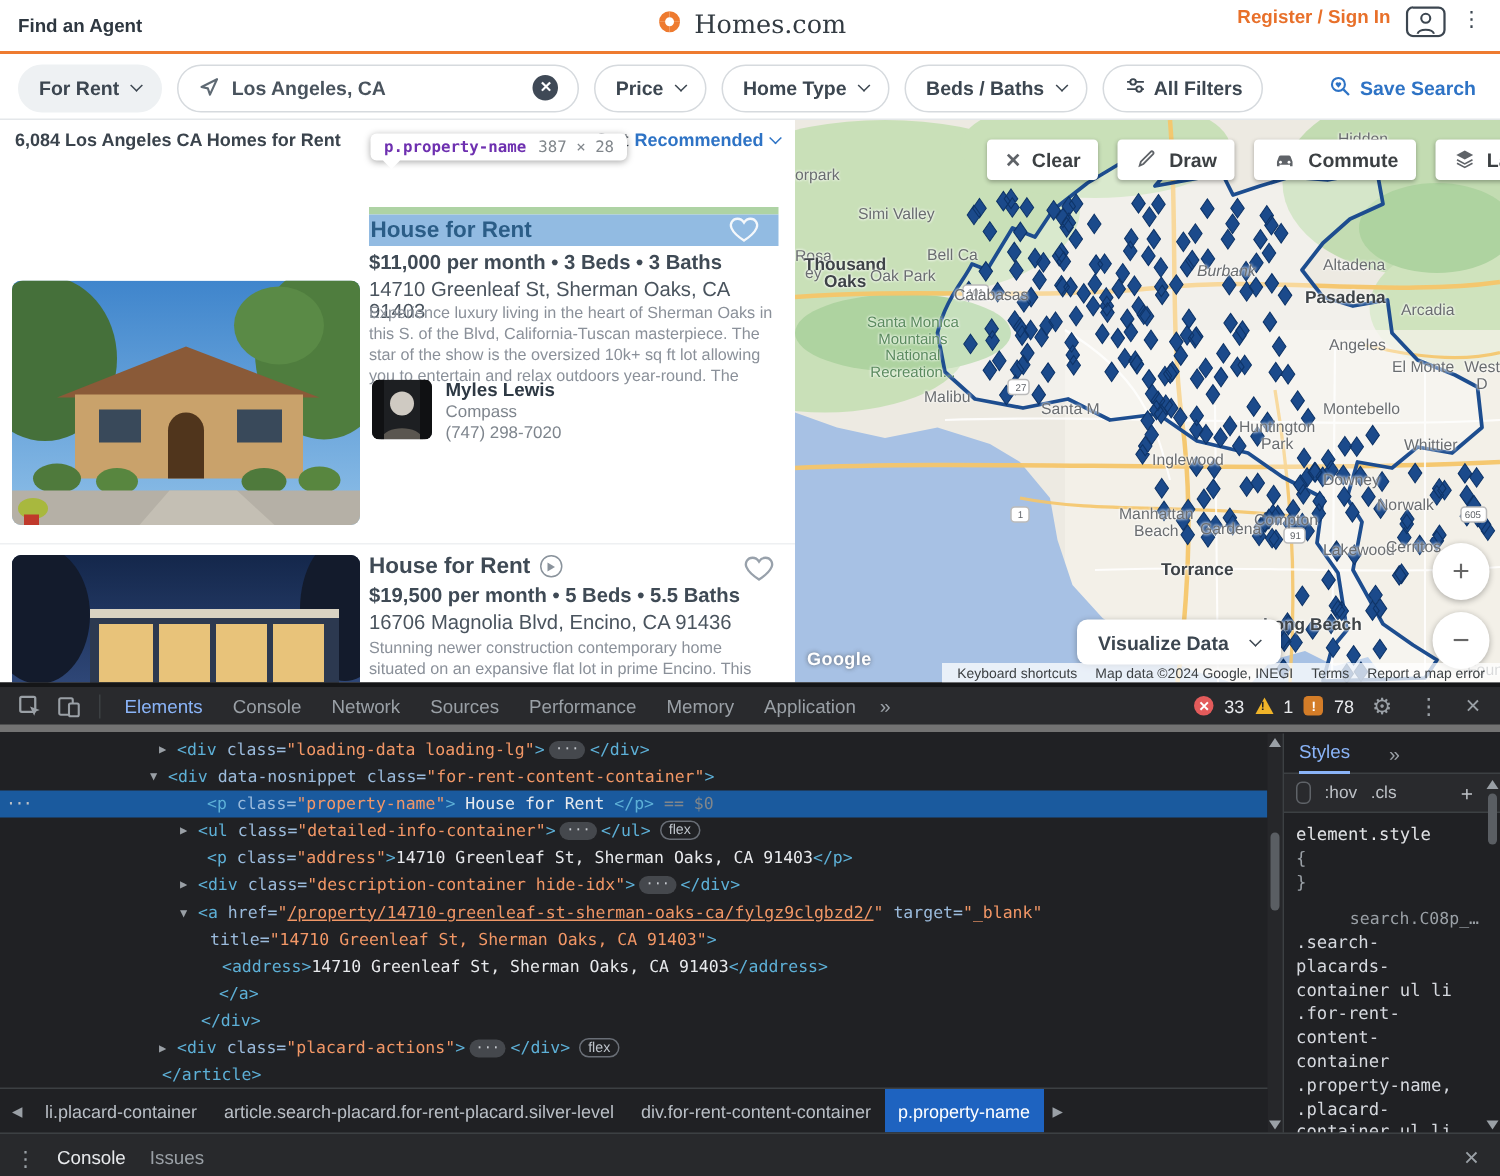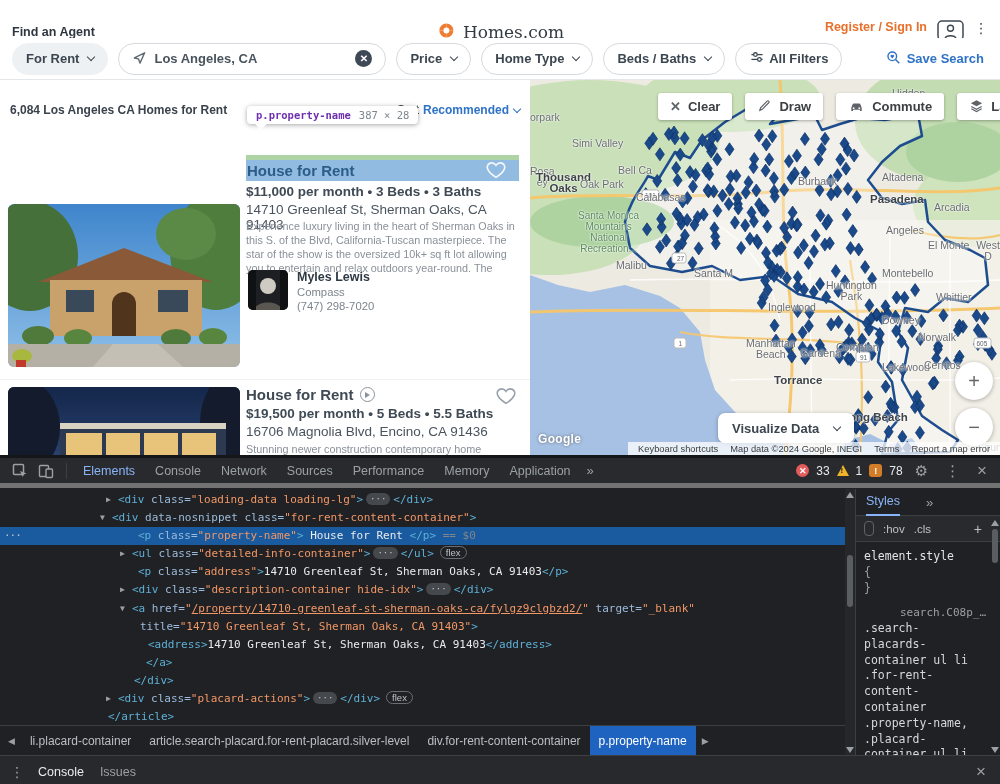--- a/index.html
+++ b/index.html
@@ -1,21 +1,21 @@
 <!DOCTYPE html>
 <html><head>
 <meta charset="utf-8">
 <style>
   html,body{margin:0;padding:0;background:#444;}
   *{box-sizing:border-box;}
   .screen{position:relative;width:1000px;height:784px;background:#fff;overflow:hidden;
     font-family:"Liberation Sans",sans-serif;-webkit-font-smoothing:antialiased;}
   
   .site-header{position:absolute;left:0;top:0;width:1000px;height:36px;background:#fff;
-    border-bottom:2px solid #ee7b30;display:flex;align-items:center;padding:0 12px;margin-top:15px;}
+    border-bottom:2px solid #ee7b30;display:flex;align-items:center;padding:0 12px;}
   .find-agent{font-size:12.5px;font-weight:700;color:#2e3740;}
   .logo-wrap{position:absolute;left:50%;transform:translateX(-50%);display:flex;align-items:center;gap:6px;}
   .logo-text{font-family:"DejaVu Serif",serif;font-size:17px;color:#333b42;}
   .hdr-right{margin-left:auto;display:flex;gap:10px;}
   .register{color:#e8702a;font-size:12.5px;font-weight:700;}
   .hdr-kebab{color:#3c4650;font-size:14px;letter-spacing:0;}
   
   .filter-bar{position:absolute;left:0;top:38px;width:1000px;height:42px;background:#fff;
     border-bottom:1px solid #e4e7ea;display:flex;align-items:center;padding:0 12px;gap:10px;}
   .pill{height:32px;border-radius:16px;border:1px solid #d6dade;background:#fff;display:flex;
@@ -24,21 +24,21 @@
   .search-pill{width:268px;justify-content:flex-start;gap:7px;font-weight:600;color:#49535d;}
   .search-pill .flexspace{flex:1;}
   .clear-btn{width:17px;height:17px;border-radius:50%;background:#3f4956;color:#fff;font-size:10px;
     display:flex;align-items:center;justify-content:center;line-height:1;}
   .chev{width:6px;height:6px;border-right:1.6px solid currentColor;border-bottom:1.6px solid currentColor;
     transform:rotate(45deg);display:inline-block;margin-left:5px;margin-top:-3px;}
   .save-search{margin-left:auto;display:flex;align-items:center;gap:6px;color:#2e73c5;
     font-size:13px;font-weight:700;padding-right:4px;}
   
   .content{position:absolute;left:0;top:80px;width:1000px;height:375px;}
-  .listings-panel{position:absolute;left:0;top:0;width:530px;height:375px;background:#fff;overflow:hidden;margin-top:17px;}
+  .listings-panel{position:absolute;left:0;top:0;width:530px;height:375px;background:#fff;overflow:hidden;}
   .results-header{position:absolute;left:0;top:0;width:530px;height:26px;display:flex;align-items:center;
     padding:0 10px;}
   .results-count{font-size:12px;font-weight:600;color:#3a434c;}
   .sort-wrap{margin-left:auto;font-size:12px;color:#3a434c;display:flex;align-items:center;gap:4px;}
   .sort-value{color:#2e73c5;font-weight:600;display:flex;align-items:center;}
   .photo{position:absolute;left:8px;width:232px;border-radius:6px;overflow:hidden;}
   .card-title{font-size:15px;font-weight:700;color:#3f4a55;display:flex;align-items:center;gap:6px;}
   .price-line{position:absolute;left:246px;width:273px;font-size:13.5px;font-weight:600;color:#3f4a55;}
   .addr-line{position:absolute;left:246px;width:273px;font-size:13.5px;color:#4a545e;}
   .desc{position:absolute;left:246px;width:274px;font-size:10.8px;line-height:13.9px;color:#8a9099;
@@ -422,21 +422,21 @@
 Oaks</div>
           <div class="map-label" style="left: 50px; top: 99px;">Oak Park</div>
           <div class="map-label" style="left: 88px; top: 85px;">Bell Ca</div>
           <div class="map-label" style="left: 106px; top: 112px;">Calabasas</div>
           <div class="map-label g" style="left: 48px; top: 130px;">Santa Monica
 Mountains
 National
 Recreation...</div>
           <div class="map-label" style="left: 86px; top: 180px;">Malibu</div>
           <div class="map-label" style="left: 362px; top: 8px;">Hidden</div>
-          <div class="map-label" style="left: 268px; top: 96px;">Burbank</div>
+          <div class="map-label" style="left: 268px; top: 96px; font-style: italic;">Burbank</div>
           <div class="map-label" style="left: 352px; top: 92px;">Altadena</div>
           <div class="map-label b" style="left: 340px; top: 114px;">Pasadena</div>
           <div class="map-label" style="left: 404px; top: 122px;">Arcadia</div>
           <div class="map-label" style="left: 356px; top: 145px;">Angeles</div>
           <div class="map-label" style="left: 398px; top: 160px;">El Monte</div>
           <div class="map-label" style="left: 446px; top: 160px;">West D</div>
           <div class="map-label" style="left: 164px; top: 188px;">Santa M</div>
           <div class="map-label" style="left: 296px; top: 200px;">Huntington
 Park</div>
           <div class="map-label" style="left: 352px; top: 188px;">Montebello</div>

